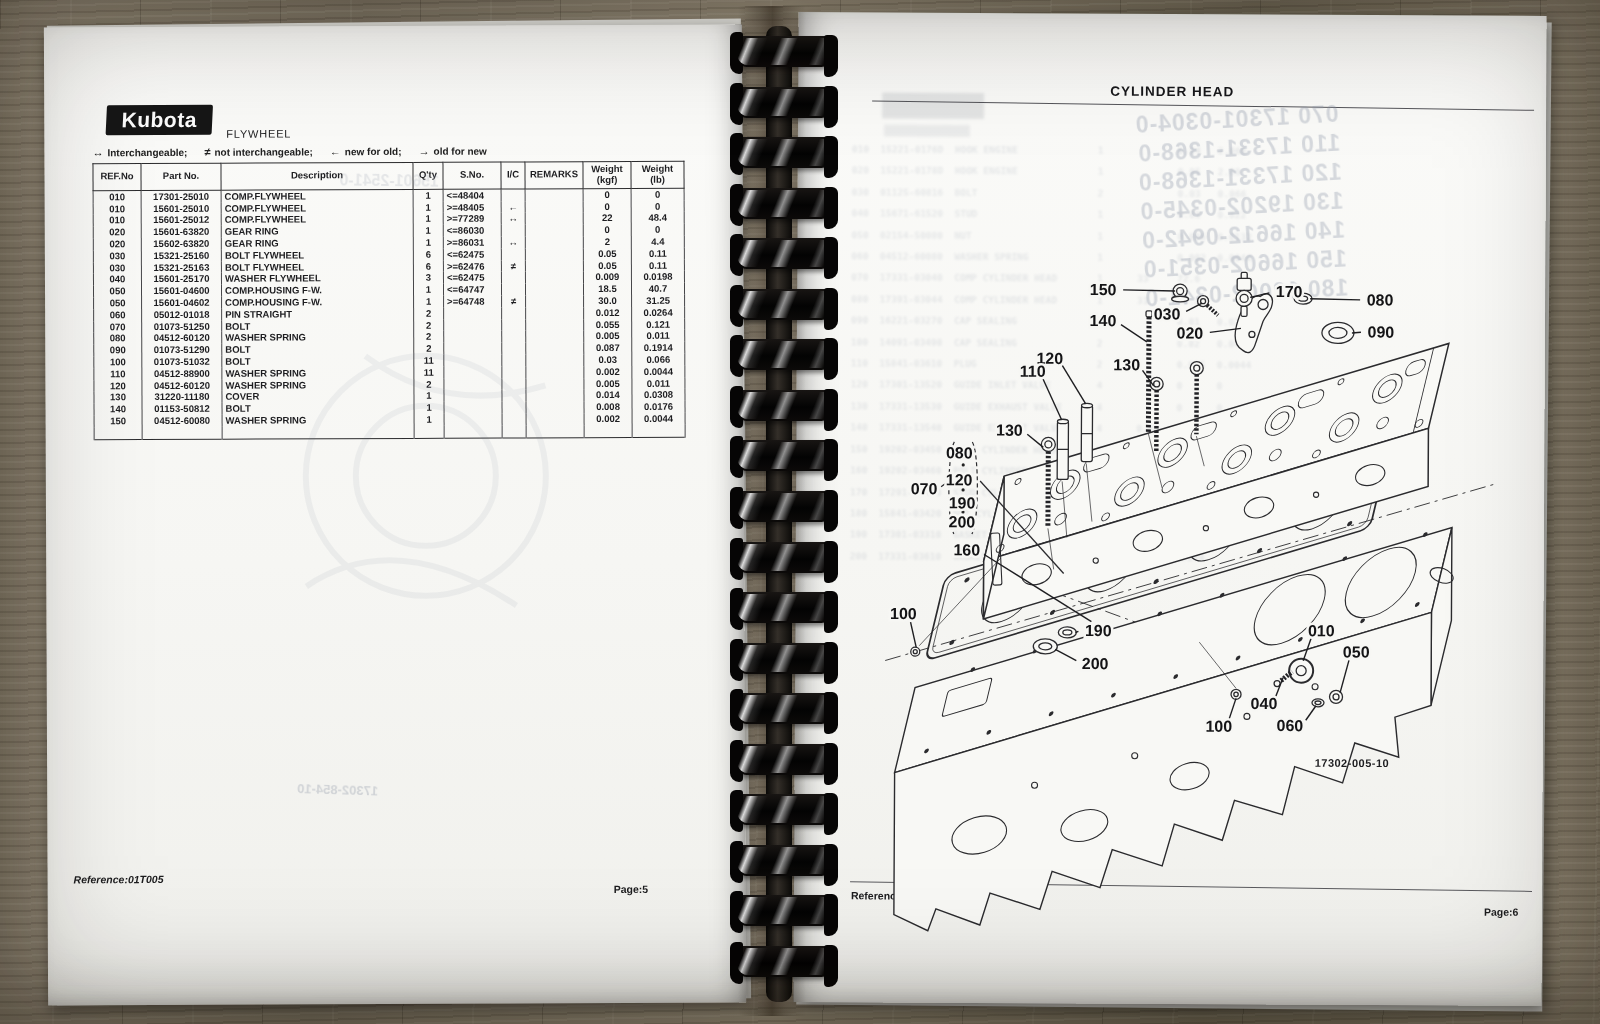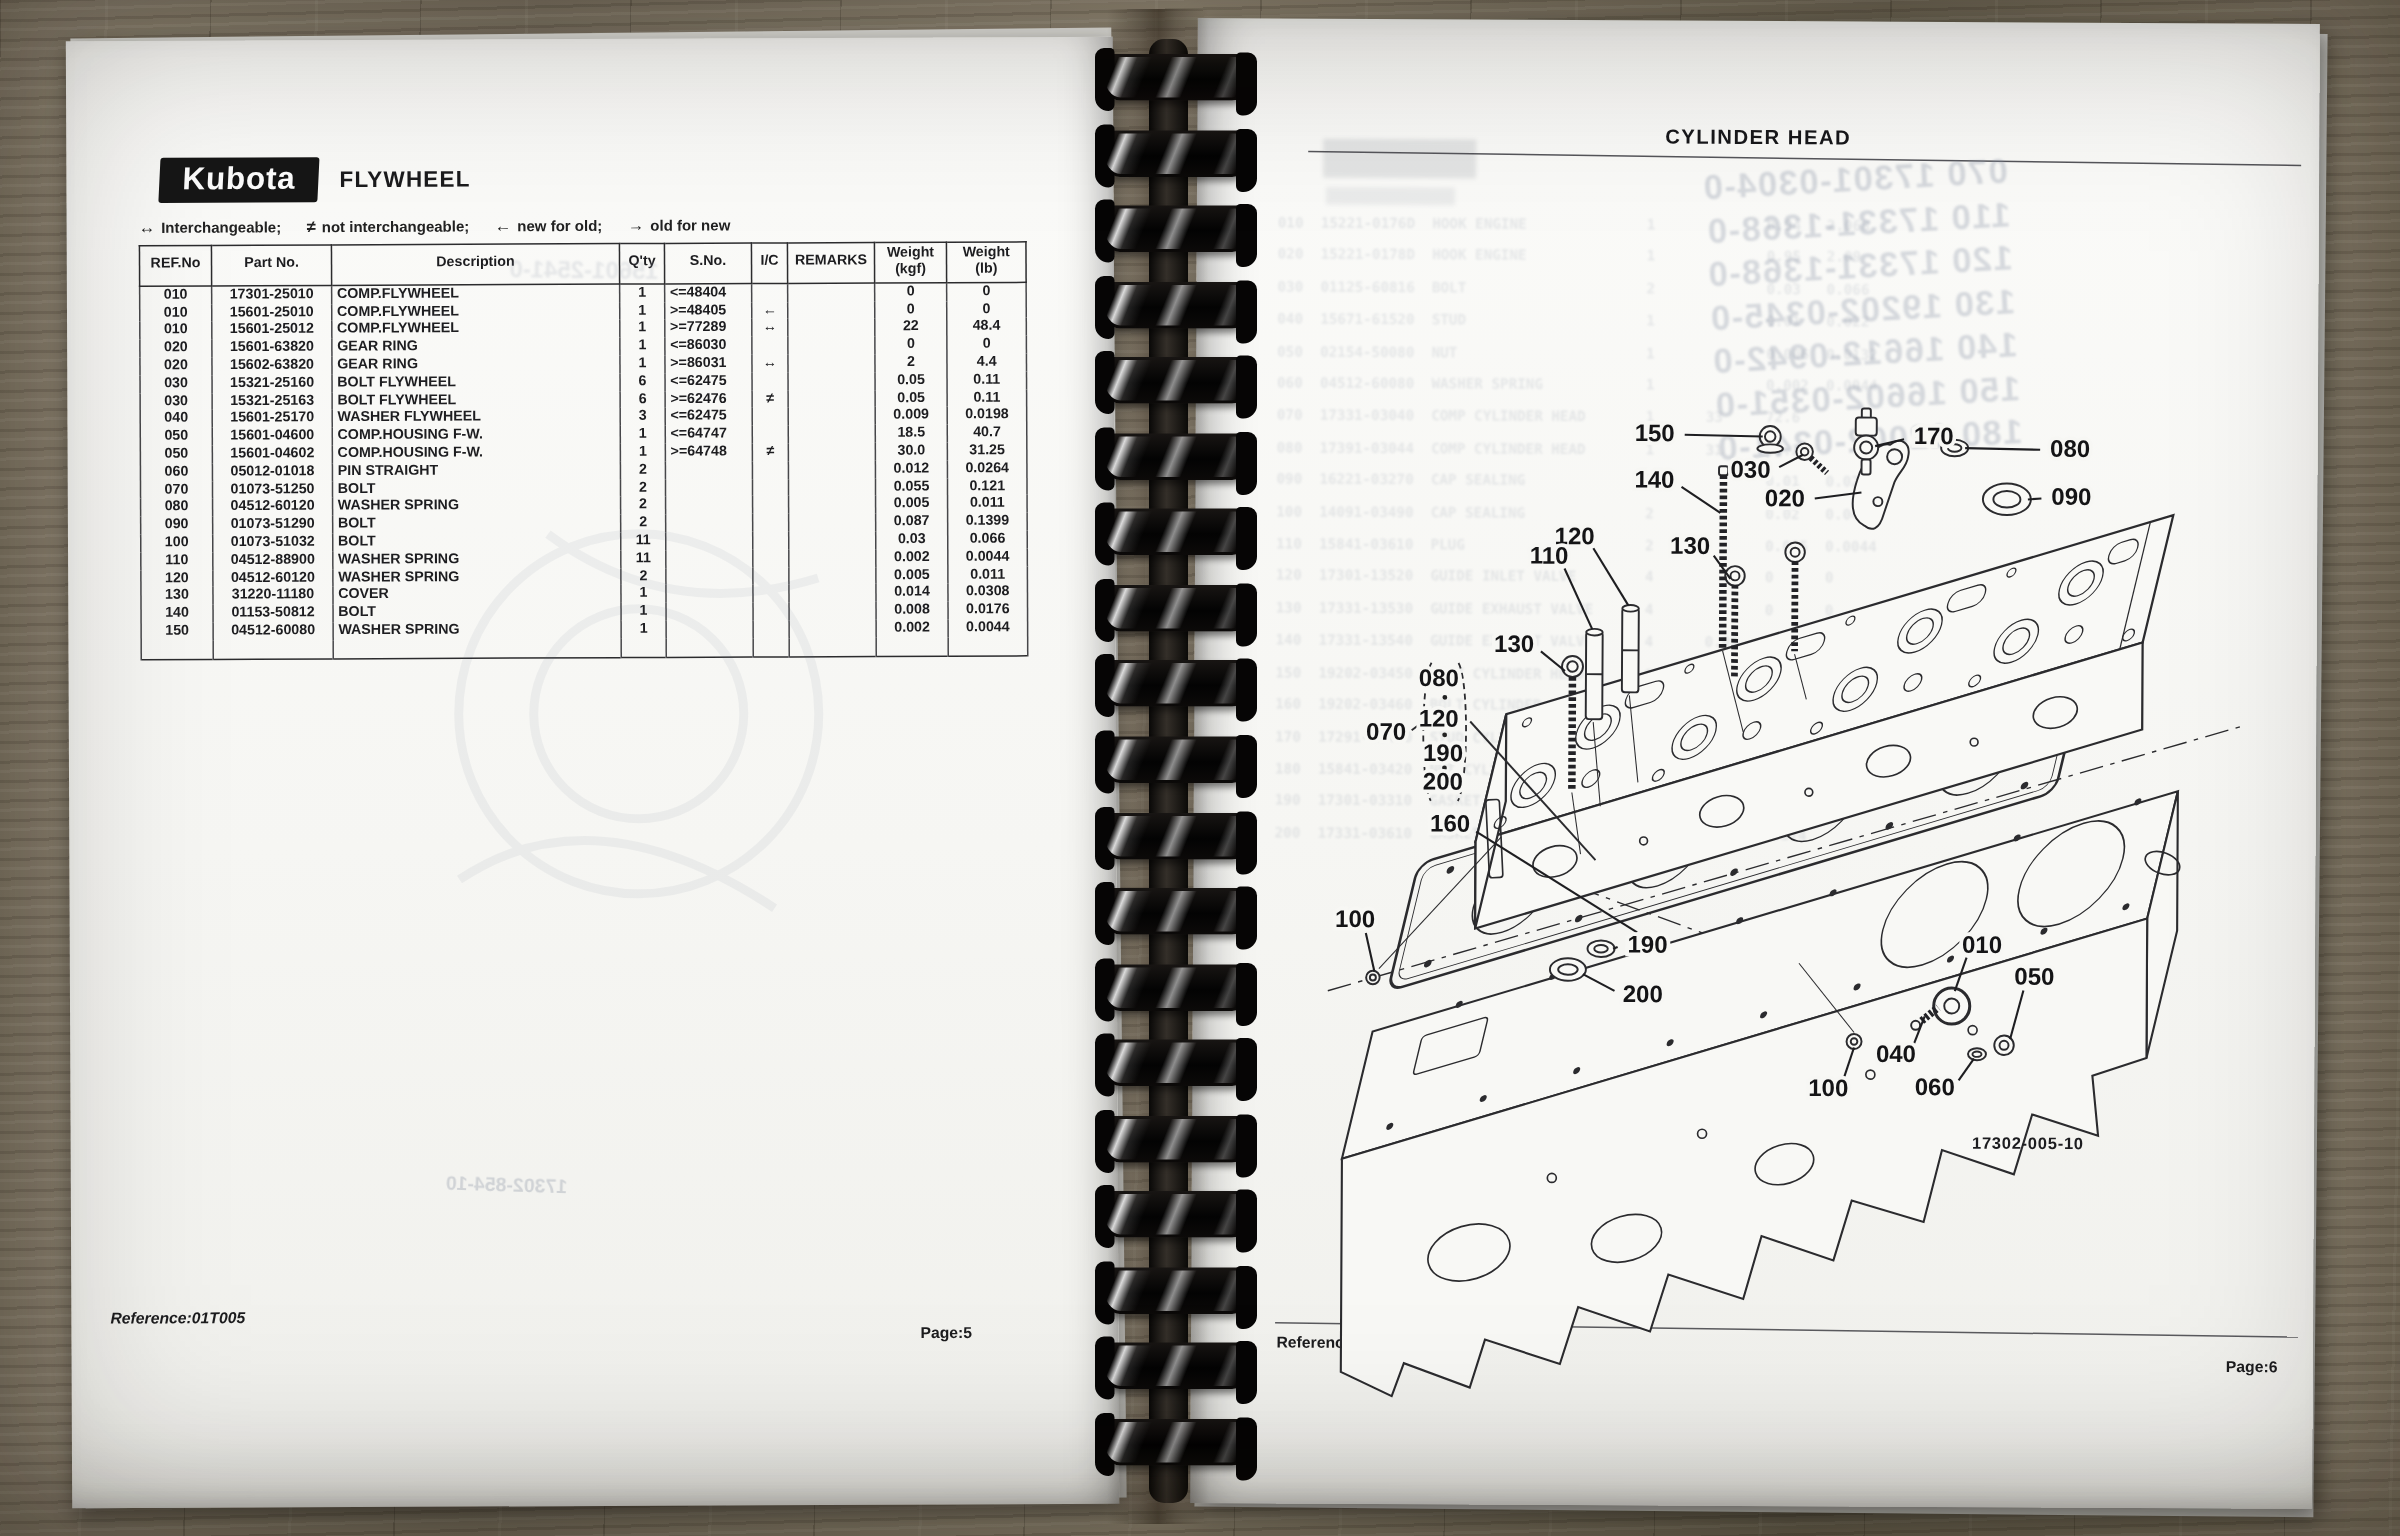--- a/index.html
+++ b/index.html
@@ -29,21 +29,21 @@
   .comb{position:absolute;left:0;top:0;z-index:5;}
   .tooth{position:absolute;left:734px;width:100px;height:31px;background:linear-gradient(180deg,#181513,#030303 55%,#0c0a09);
     border-radius:9px 9px 13px 13px/14px 14px 18px 18px;box-shadow:0 3px 4px rgba(0,0,0,.45);}
   .tooth::before{content:"";position:absolute;left:-4px;top:-4px;width:13px;height:42px;background:#060505;border-radius:6px 3px 4px 9px;}
   .tooth::after{content:"";position:absolute;right:-4px;top:-1px;width:14px;height:42px;background:#060505;border-radius:3px 6px 9px 4px;}
   .gloss{position:absolute;inset:2px;border-radius:inherit;
     background:linear-gradient(112deg,rgba(0,0,0,0) 9%,rgba(255,255,255,.85) 14%,rgba(255,255,255,.12) 21%,rgba(0,0,0,0) 30%,rgba(0,0,0,0) 42%,rgba(255,255,255,.55) 49%,rgba(0,0,0,0) 58%,rgba(0,0,0,0) 78%,rgba(255,255,255,.25) 84%,rgba(0,0,0,0) 92%);}
   
   .logo-box{position:absolute;left:62px;top:78px;width:106px;height:30px;background:#161616;color:#fdfdfd;
     display:flex;align-items:center;justify-content:center;font-weight:bold;font-size:21px;letter-spacing:.5px;transform:skewX(-3deg);border-radius:2px;}
-  .section-title{position:absolute;left:182px;top:85px;font-weight:bold;font-size:15px;letter-spacing:.8px;color:#1b1b1d;}
+  .section-title{position:absolute;left:182px;top:101px;font-weight:normal;font-size:11px;letter-spacing:.8px;color:#1b1b1d;}
   .legend{position:absolute;left:48px;top:119px;display:flex;gap:17px;font-size:10px;font-weight:bold;color:#222;}
   .legend .sym{margin-right:4px;font-size:11px;}
   .table-wrap{position:absolute;left:48px;top:136px;}
   table.parts{border-collapse:collapse;table-layout:fixed;width:591px;font-size:9.5px;font-weight:bold;color:#1d1d20;}
   table.parts{border:1.6px solid #2c2c2e;}
   table.parts th{border:1px solid #2c2c2e;border-bottom:1.6px solid #2c2c2e;padding:2px 1px;font-size:9.5px;line-height:1.15;white-space:pre-line;text-align:center;vertical-align:middle;}
   table.parts td{border-left:1px solid #47474a;border-right:1px solid #47474a;padding:0 3px;height:11.8px;line-height:11.8px;white-space:nowrap;overflow:hidden;}
   td.al{text-align:left}td.ac{text-align:center}
   td.fill{height:452px;}
   .foot-ref{position:absolute;font-weight:bold;font-size:10.5px;color:#1c1c1e;}
@@ -265,21 +265,21 @@
             </tr>
             <tr>
               <td class="ac">090</td>
               <td class="ac">01073-51290</td>
               <td class="al">BOLT</td>
               <td class="ac">2</td>
               <td class="al"></td>
               <td class="ac"></td>
               <td class="al"></td>
               <td class="ac">0.087</td>
-              <td class="ac">0.1399</td>
+              <td class="ac">0.1914</td>
             </tr>
             <tr>
               <td class="ac">100</td>
               <td class="ac">01073-51032</td>
               <td class="al">BOLT</td>
               <td class="ac">11</td>
               <td class="al"></td>
               <td class="ac"></td>
               <td class="al"></td>
               <td class="ac">0.03</td>

